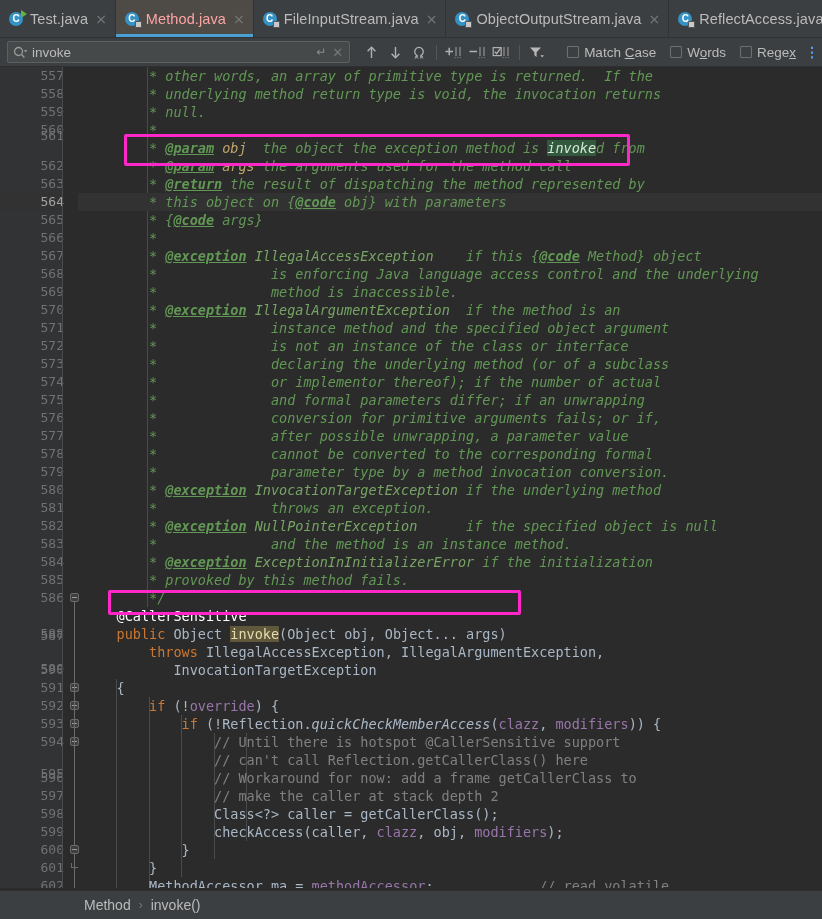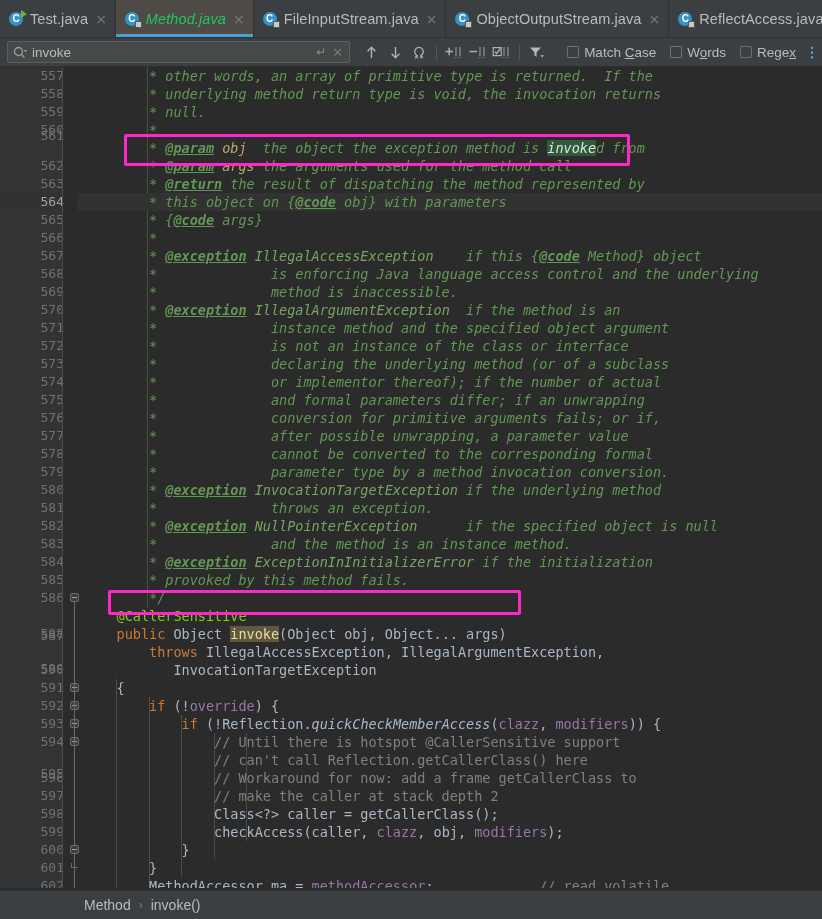--- a/index.html
+++ b/index.html
@@ -21,21 +21,21 @@
   .tab {
     display: flex; align-items: center; gap: 5px;
     padding: 0 8px 0 9px;
     border-right: 1px solid #323232;
     position: relative;
     white-space: nowrap;
     flex: 0 0 auto;
   }
   .tab .label { font-size: 14.5px; color: #bbbbbb; letter-spacing: .1px; }
   .tab.active { background: #4e4a46; }
-  .tab.active .label { color: #22c55e; font-style: italic; }
+  .tab.active .label { color: #fca5a5; }
   .tab.active:after {
     content: ""; position: absolute; left: 0; right: 0; bottom: 0;
     height: 3px; background: #4a9fd4;
   }
   .tab .closex {
     font-size: 14px; color: #7a7a7a; line-height: 1;
     margin-left: 2px; font-family: "DejaVu Sans", sans-serif;
   }
   
   .jicon { width: 16px; height: 16px; position: relative; flex: 0 0 16px; }
@@ -130,21 +130,21 @@
     line-height: 18px; color: #a9b7c6;
   }
   
   .c-doc     { color: #629755; font-style: italic; }
   .c-doctag  { color: #629755; font-style: italic; font-weight: bold; text-decoration: underline; }
   .c-docval  { color: #bfa66b; font-style: italic; }
   .c-doctype { color: #77a464; font-style: italic; }
   .c-kw      { color: #cc7832; }
   .c-plain   { color: #a9b7c6; }
   .c-cmt     { color: #808080; }
-  .c-anno    { color: #84cc16; }
+  .c-anno    { color: #ffffff; }
   .c-field   { color: #9876aa; }
   .c-static  { color: #a9b7c6; font-style: italic; }
   .c-local   { color: #a9b7c6; text-decoration: underline; }
 
   .hit { background: #32593d; color: #d6e9d6; }
   .hit-cur { background: #60583a; color: #e4dcb0; }
 
   
   .iguide {
     position: absolute; width: 1px; background: #4b4b4b;

